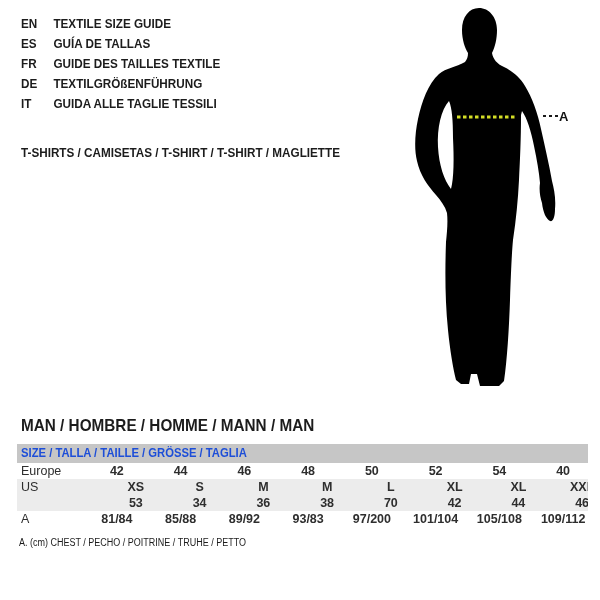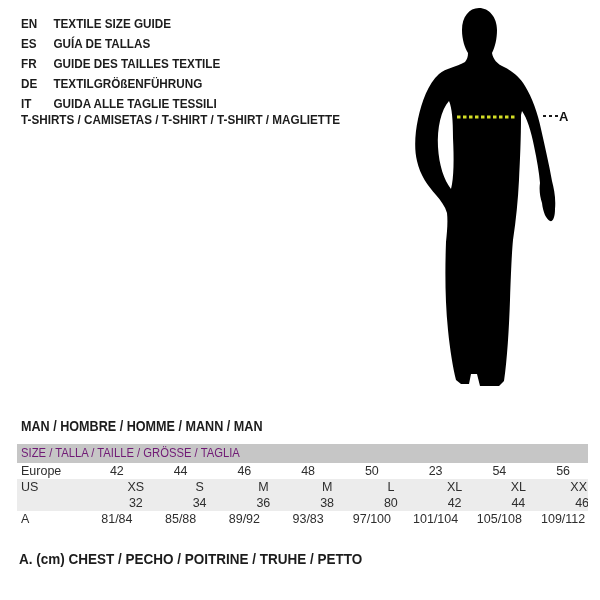--- a/index.html
+++ b/index.html
@@ -14,43 +14,43 @@
   .cond{display:inline-block;transform:scaleX(0.9);transform-origin:0 50%;white-space:nowrap;}
 
   
   .lang-list{position:absolute;left:21px;top:13px;}
   .lang-row{display:flex;height:20px;align-items:center;font-weight:bold;font-size:13px;}
   .lang-code{width:36px;flex:0 0 36px;}
   .lang-label{white-space:nowrap;}
 
   
   .categories{position:absolute;left:21px;top:109px;}
-  .category-line{height:20px;display:flex;align-items:center;font-weight:bold;font-size:13px;}
+  .category-line{height:20px;display:flex;align-items:center;font-weight:bold;font-size:13px;margin-top:33px;}
 
   
   .figure{position:absolute;left:400px;top:0;width:200px;height:420px;}
   .figure svg{display:block;width:200px;height:420px;}
   .measure-label{
     position:absolute;left:159px;top:109px;width:20px;
     font-weight:bold;font-size:13px;color:#111;
   }
 
   
-  .man-title{position:absolute;left:21px;top:419px;font-weight:bold;font-size:14px;height:14px;line-height:14px;}
+  .man-title{position:absolute;left:21px;top:419px;font-weight:bold;font-size:17px;height:14px;line-height:14px;}
 
   
   .size-table{position:absolute;left:17px;top:444px;width:578px;font-size:12.5px;color:#2e2e2e;}
-  .size-header{height:19px;line-height:19px;background:#c6c6c6;color:#701a75;padding-left:4px;}
+  .size-header{height:19px;line-height:19px;background:#c6c6c6;color:#1d4ed8;padding-left:4px;font-weight:bold;}
   .size-row{display:flex;height:16px;line-height:16px;}
   .size-row.shaded{background:#ececec;gap:38px;}
   .row-label{flex:0 0 64px;padding-left:4px;}
-  .cell{flex:1 1 0;text-align:center;}
+  .cell{flex:1 1 0;text-align:center;font-weight:bold;}
 
   
-  .footnote{position:absolute;left:19px;top:552px;font-weight:bold;font-size:15px;height:13px;line-height:13px;}
+  .footnote{position:absolute;left:19px;top:536px;font-weight:normal;font-size:10px;height:13px;line-height:13px;}
 </style>
 </head>
 <body>
 
 <div class="page">
 
   <div class="lang-list cond">
     <div class="lang-row">
       <span class="lang-code">EN</span>
       <span class="lang-label">TEXTILE SIZE GUIDE</span>
@@ -131,56 +131,56 @@
       <span class="cond">SIZE / TALLA / TAILLE / GRÖSSE / TAGLIA</span>
     </div>
 
     <div class="size-row">
       <span class="row-label">Europe</span>
       <span class="cell">42</span>
       <span class="cell">44</span>
       <span class="cell">46</span>
       <span class="cell">48</span>
       <span class="cell">50</span>
-      <span class="cell">23</span>
+      <span class="cell">52</span>
       <span class="cell">54</span>
-      <span class="cell">56</span>
+      <span class="cell">40</span>
     </div>
 
     <div class="size-row shaded">
       <span class="row-label">US</span>
       <span class="cell">XS</span>
       <span class="cell">S</span>
       <span class="cell">M</span>
       <span class="cell">M</span>
       <span class="cell">L</span>
       <span class="cell">XL</span>
       <span class="cell">XL</span>
       <span class="cell">XXL</span>
     </div>
 
     <div class="size-row shaded">
       <span class="row-label"></span>
-      <span class="cell">32</span>
+      <span class="cell">53</span>
       <span class="cell">34</span>
       <span class="cell">36</span>
       <span class="cell">38</span>
-      <span class="cell">80</span>
+      <span class="cell">70</span>
       <span class="cell">42</span>
       <span class="cell">44</span>
       <span class="cell">46</span>
     </div>
 
     <div class="size-row">
       <span class="row-label">A</span>
       <span class="cell">81/84</span>
       <span class="cell">85/88</span>
       <span class="cell">89/92</span>
       <span class="cell">93/83</span>
-      <span class="cell">97/100</span>
+      <span class="cell">97/200</span>
       <span class="cell">101/104</span>
       <span class="cell">105/108</span>
       <span class="cell">109/112</span>
     </div>
   </div>
 
   <div class="footnote">
     <span class="cond">A. (cm) CHEST / PECHO / POITRINE / TRUHE / PETTO</span>
   </div>
 

